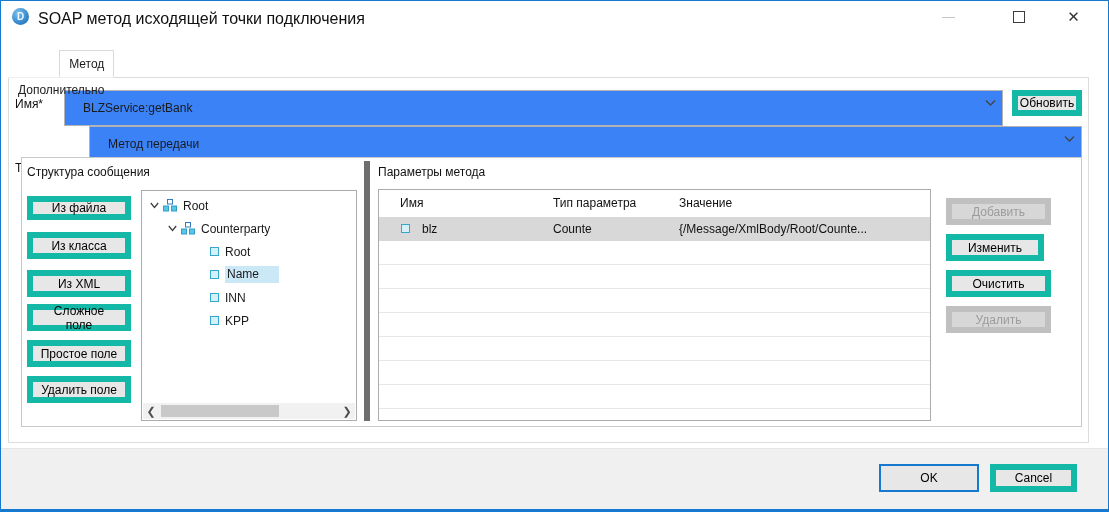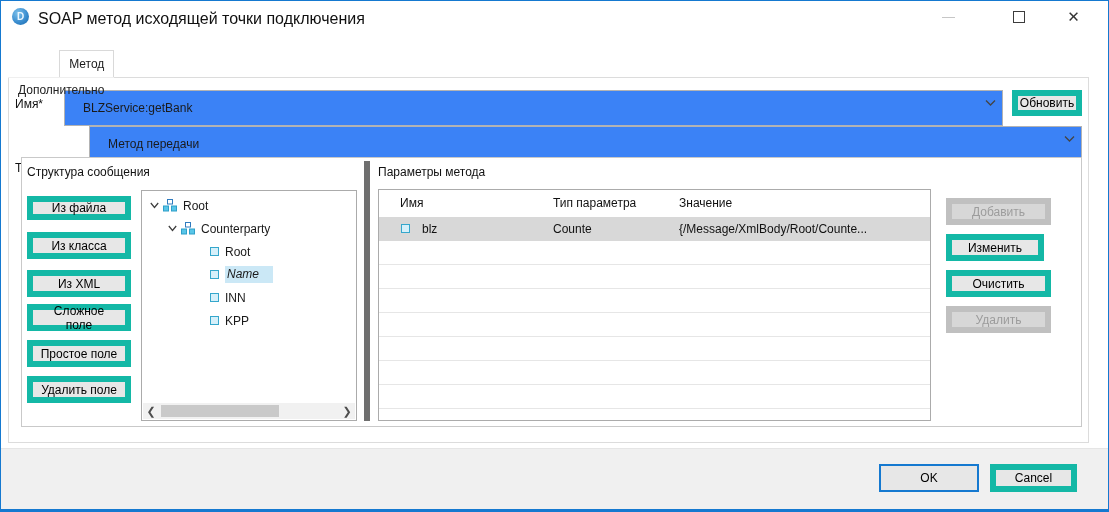--- a/index.html
+++ b/index.html
@@ -35,21 +35,21 @@
   .group-panel{position:absolute;left:20px;top:156px;width:1061px;height:270px;box-sizing:border-box;
                border:1px solid #c9c9c9;background:#fff;z-index:2;}
   .panel-label{position:absolute;font-size:12px;color:#111;z-index:3;}
   .splitter{position:absolute;left:363px;top:160px;width:6px;height:260px;background:#6f6f6f;z-index:3;}
   
   .tree{position:absolute;left:140px;top:189px;width:216px;height:231px;box-sizing:border-box;
         border:1px solid #ababab;background:#fff;z-index:3;overflow:hidden;}
   .tree-row{position:absolute;height:21px;display:flex;align-items:center;white-space:nowrap;}
   .tree-row .chev{display:inline-block;margin-right:4px;}
   .tree-row .nicon{margin-right:6px;}
-  .tree-row.selected .lbl{background:#cbe8f6;padding:1px 14px 2px 2px;font-style:italic;}
+  .tree-row.selected .lbl{background:#cbe8f6;padding:1px 20px 2px 2px;}
   .hscroll{position:absolute;left:1px;right:1px;bottom:1px;height:16px;background:#f1f1f1;display:flex;align-items:center;}
   .hscroll .sarrow{width:16px;height:16px;display:flex;align-items:center;justify-content:center;color:#4d4d4d;font-size:11px;}
   .hscroll .thumb{height:12px;background:#c9c9c9;width:118px;margin-left:2px;}
   
   .ptable{position:absolute;left:377px;top:188px;width:553px;height:232px;box-sizing:border-box;
           border:1px solid #ababab;background:#fff;z-index:3;overflow:hidden;}
   .thead{position:absolute;left:0;top:0;right:0;height:27px;border-bottom:1px solid #c6c6c6;background:#fff;}
   .thead .hcell{position:absolute;top:6px;font-size:12px;color:#111;}
   .colsep{position:absolute;top:0;bottom:0;width:1px;background:#e3e3e3;}
   .drow{position:absolute;left:0;right:0;top:27px;height:24px;background:#d8d8d8;display:flex;align-items:center;}

